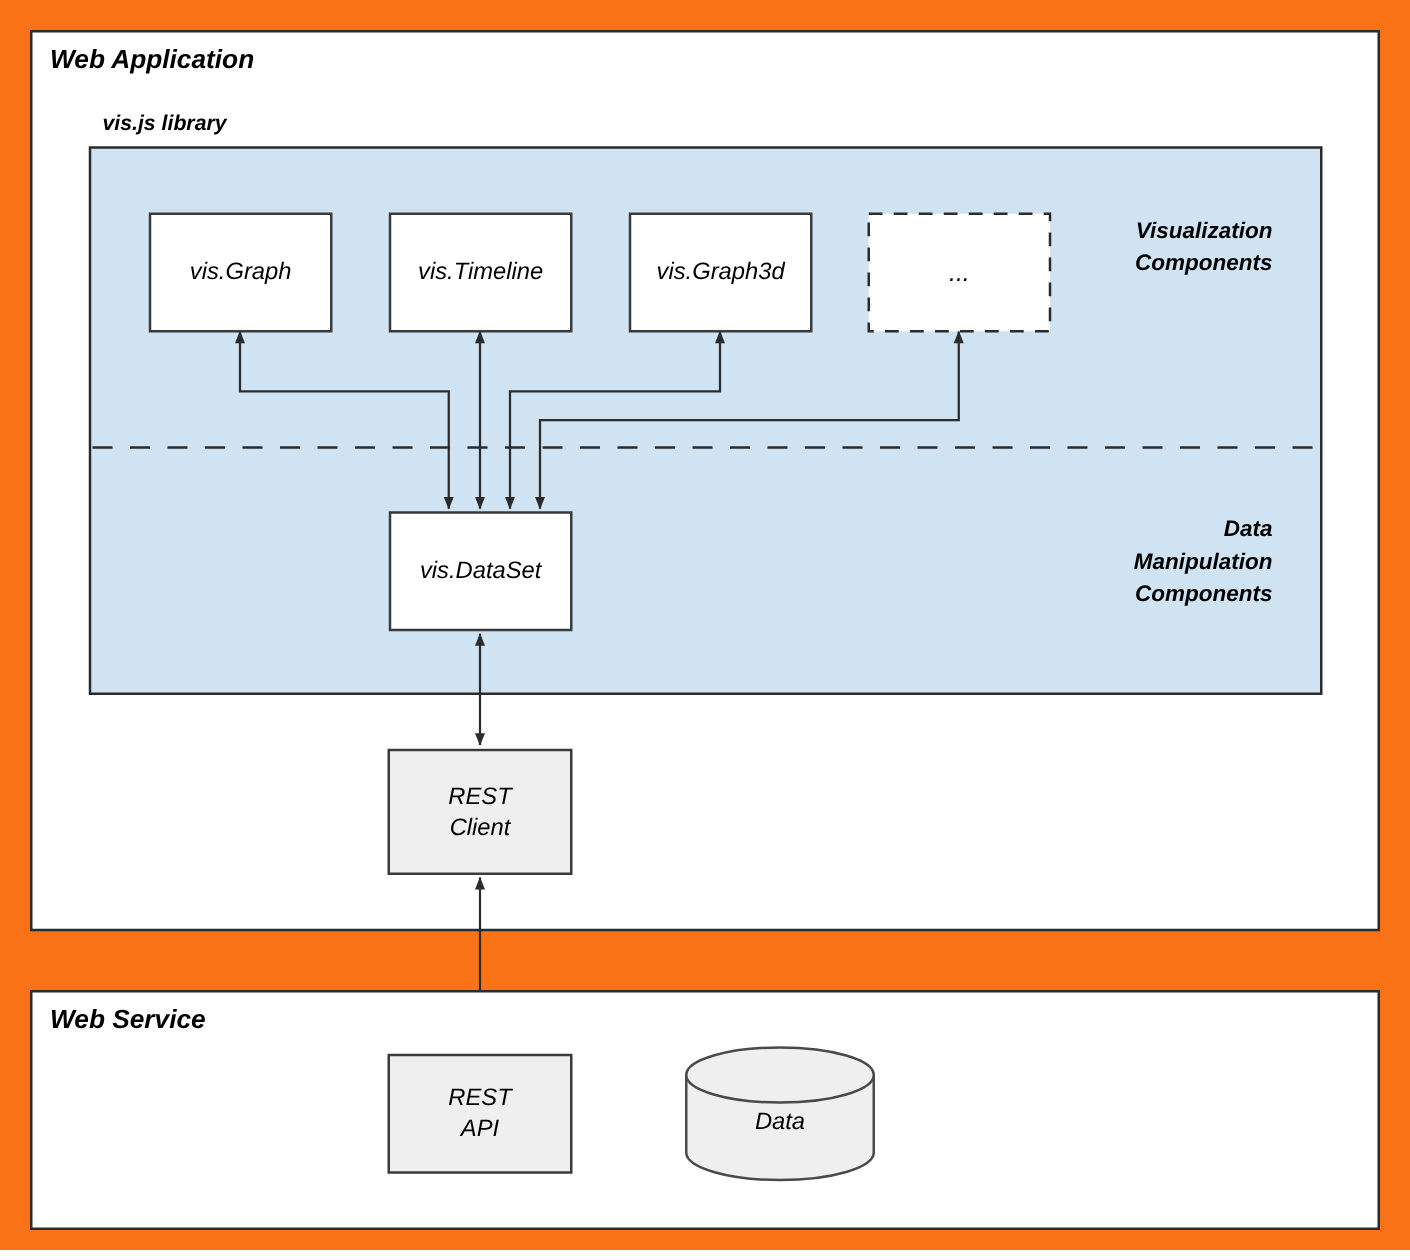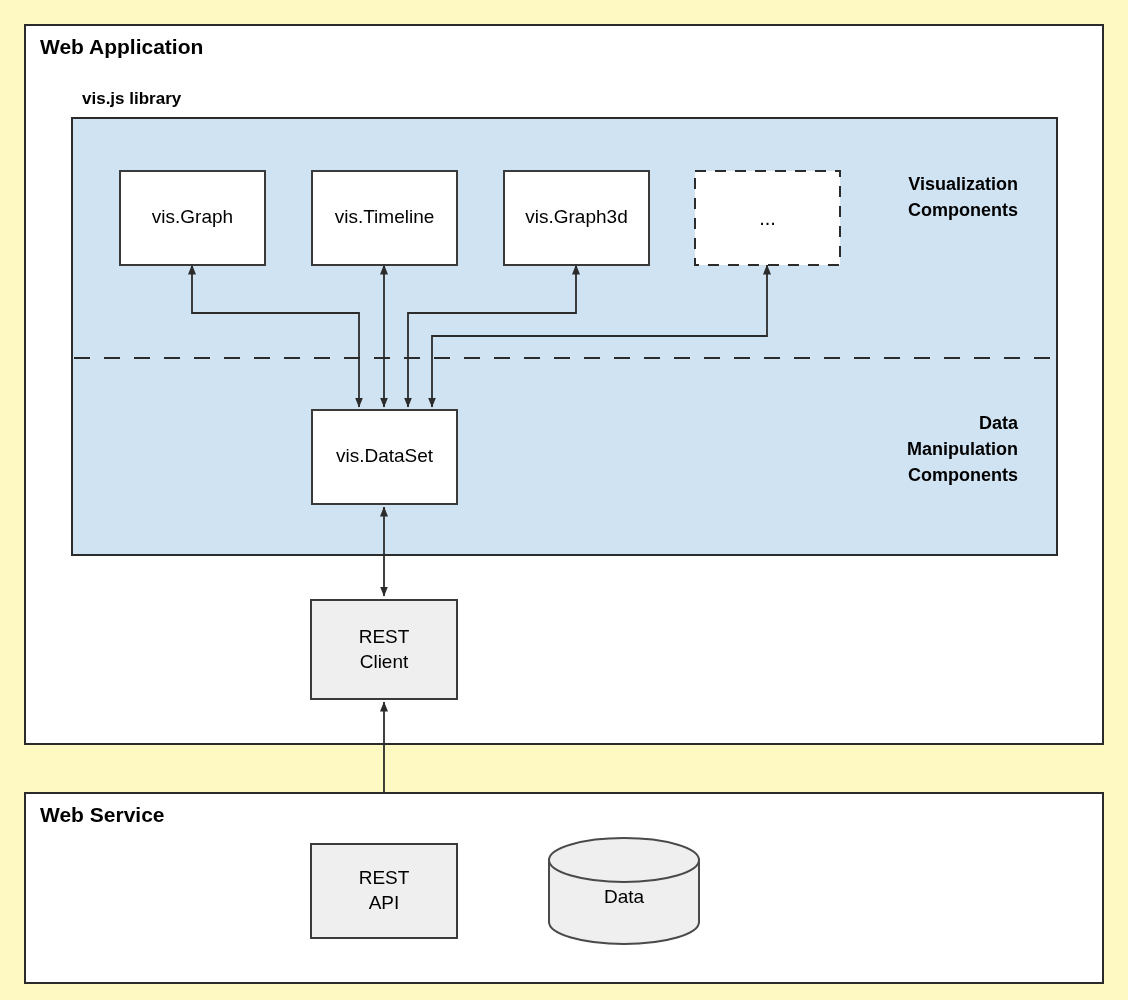--- a/index.html
+++ b/index.html
@@ -8,22 +8,23 @@
     padding: 0;
     background: #ffffff;
   }
   body {
     font-family: "Liberation Sans", sans-serif;
   }
   #diagram-root {
     position: relative;
     width: 1128px;
     height: 1000px;
-    background: #fef9c3;
+    background: #f97316;
     overflow: hidden;
+    font-style: italic;
   }
   svg#diagram {
     display: block;
     width: 1128px;
     height: 1008px;
   }
   .container-frame {
     fill: #ffffff;
     stroke: #2b2b2b;
     stroke-width: 2;

